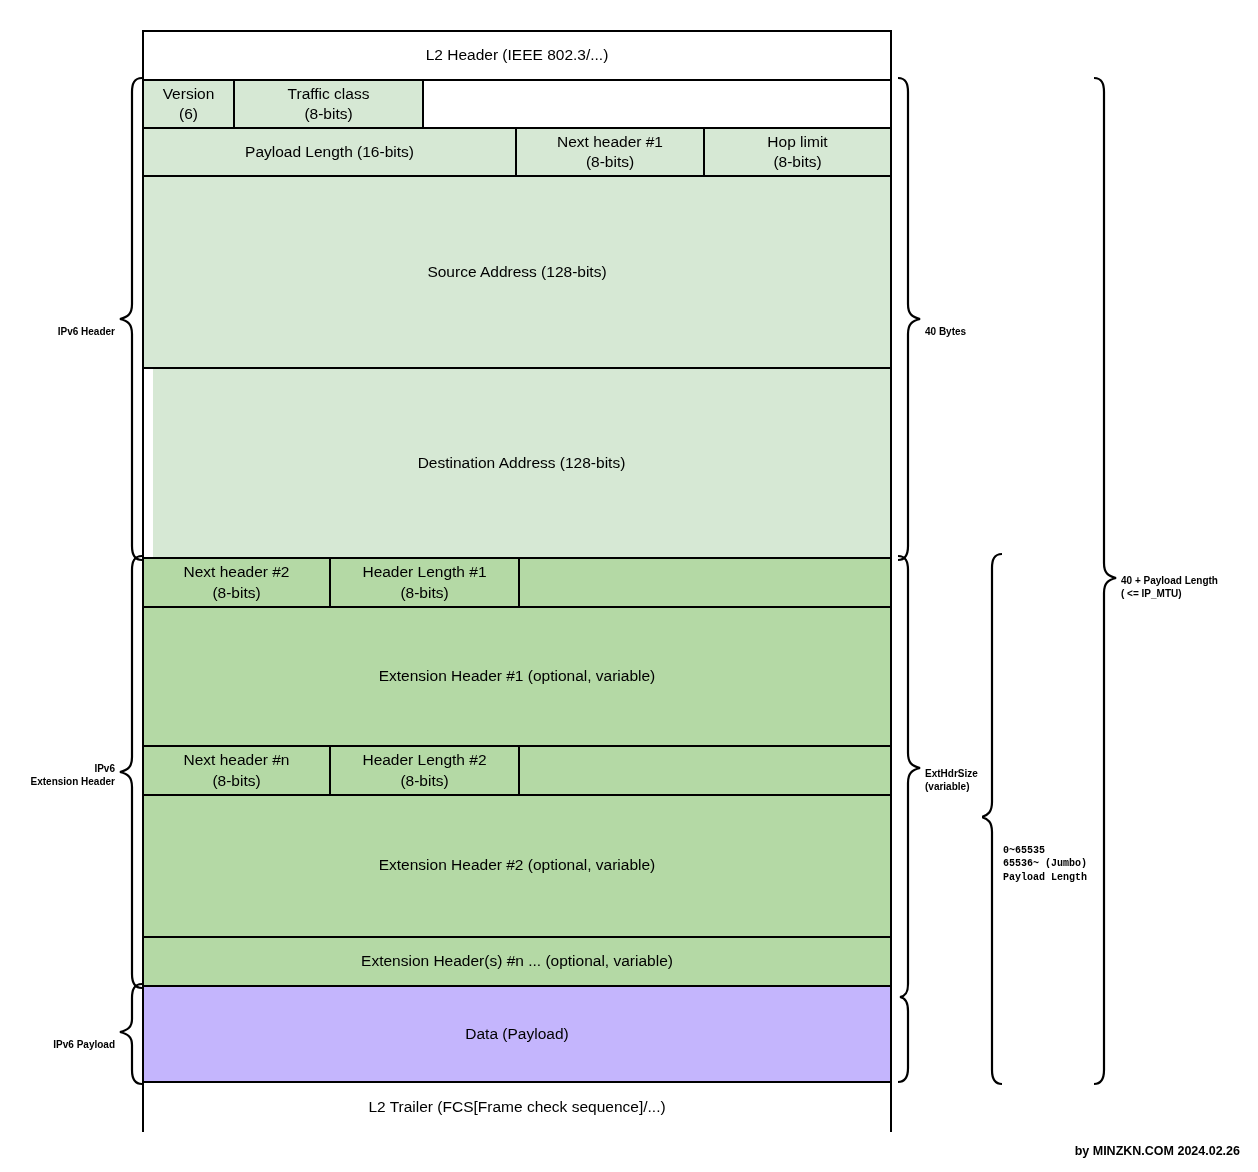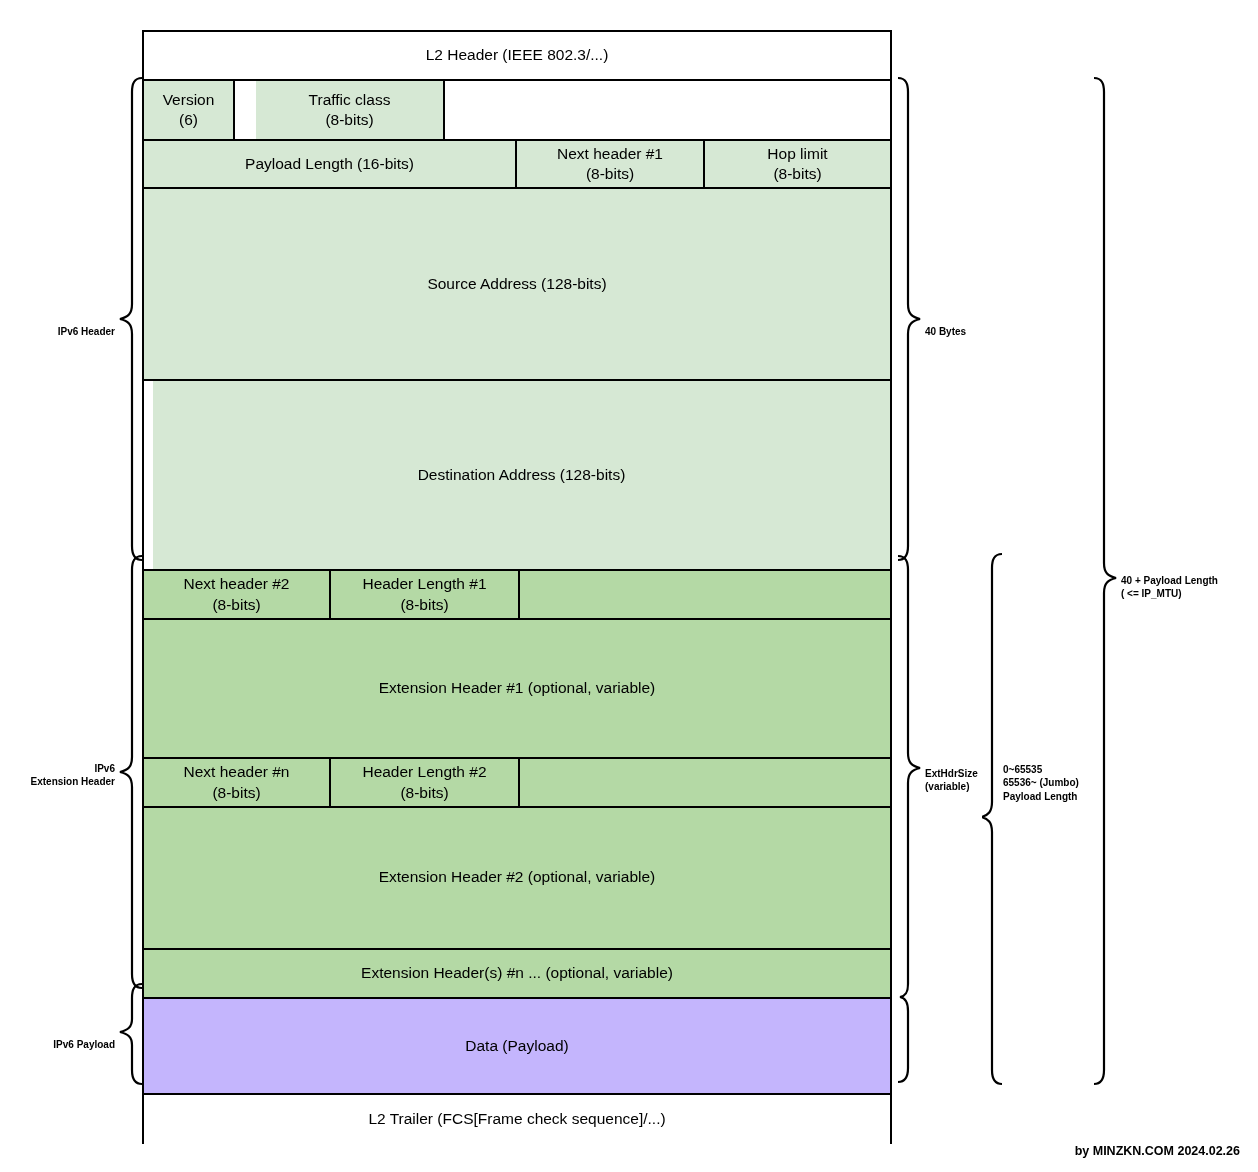--- a/index.html
+++ b/index.html
@@ -97,21 +97,21 @@
 <body>
 
 <div id="packet">
 
   <div class="row" style="height:49px;">
     <div class="cell fill-white" style="flex:1 1 100%;">
       <span>L2 Header (IEEE 802.3/...)</span>
     </div>
   </div>
 
-  <div class="row" style="height:60px;gap:21px;">
+  <div class="row" style="height:48px;">
     <div class="cell fill-hdr vsep" style="width:91px; white-space:pre-line;">
       <span>Version
 (6)</span>
     </div>
     <div class="cell fill-hdr vsep" style="width:189px; white-space:pre-line;">
       <span>Traffic class
 (8-bits)</span>
     </div>
   </div>
 
@@ -237,21 +237,21 @@
 
 <div class="ann right" style="left:925px; top:311px;">
   <span>40 Bytes</span>
 </div>
 
 <div class="ann right" style="left:925px; top:753px;">
   <span>ExtHdrSize
 (variable)</span>
 </div>
 
-<div class="ann right" style="left:1003px; top:749px;">
+<div class="ann right" style="left:1003px; top:830px;font-family:Liberation Mono, monospace;">
   <span>0~65535
 65536~ (Jumbo)
 Payload Length</span>
 </div>
 
 <div class="ann right" style="left:1121px; top:560px;">
   <span>40 + Payload Length
 ( &lt;= IP_MTU)</span>
 </div>
 

